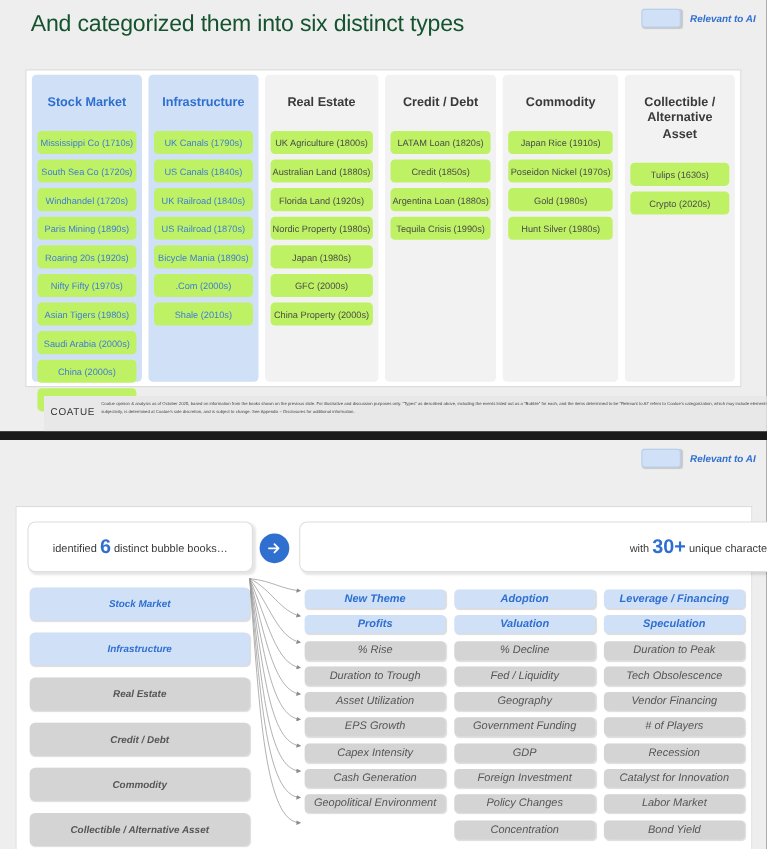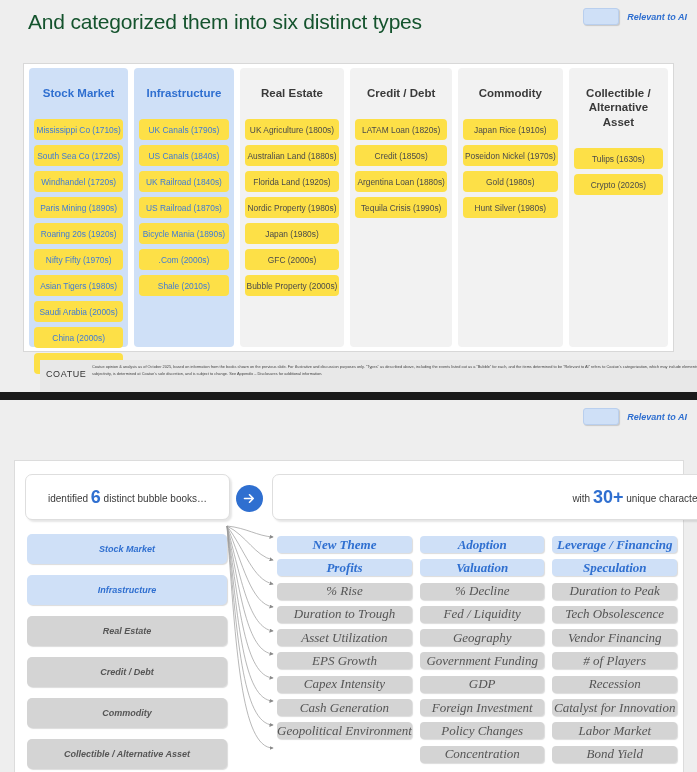--- a/index.html
+++ b/index.html
@@ -66,21 +66,21 @@
   .col-head {
     text-align: center;
     font-size: 11.5px;
     font-weight: bold;
     color: #3a3a3a;
     padding: 13px 2px 14px 2px;
     line-height: 1.25;
   }
   .col.hl .col-head { color: #2f6fd0; }
   .cell {
-    background: #fde047;
+    background: #bef264;
     border-radius: 4px;
     text-align: center;
     font-size: 8.4px;
     color: #4a4a4a;
     padding: 5.5px 2px;
     white-space: nowrap;
   }
   .col.hl .cell { color: #3f7bd8; }
 
   .footer1 {
@@ -163,25 +163,24 @@
     position: absolute;
     left: 277px; top: 536px;
     width: 400px;
     display: flex; gap: 8px;
   }
   .char-col { flex: 1; display: flex; flex-direction: column; gap: 6.3px; }
   .chip {
     height: 17px;
     border-radius: 4px;
     display: flex; align-items: center; justify-content: center;
-    font-size: 13px; font-style: italic;
+    font-size: 10px; font-style: italic;
     background: #d4d4d4; color: #555;
     box-shadow: 1px 1px 1px rgba(0,0,0,.14);
     white-space: nowrap;
-    font-family: Liberation Serif, serif;
   }
   .chip.hl { background: #cfe0f7; color: #2f6fd0; font-weight: bold; }
   .connectors { position: absolute; left: 225px; top: 520px; width: 60px; height: 252px; }
 </style>
 </head>
 <body>
 
 <div class="slide1">
 
   <div class="slide-title">And categorized them into six distinct types</div>
@@ -216,21 +215,21 @@
         <div class="cell">Shale (2010s)</div>
       </div>
       <div class="col">
         <div class="col-head">Real Estate</div>
         <div class="cell">UK Agriculture (1800s)</div>
         <div class="cell">Australian Land (1880s)</div>
         <div class="cell">Florida Land (1920s)</div>
         <div class="cell">Nordic Property (1980s)</div>
         <div class="cell">Japan (1980s)</div>
         <div class="cell">GFC (2000s)</div>
-        <div class="cell">Bubble Property (2000s)</div>
+        <div class="cell">China Property (2000s)</div>
       </div>
       <div class="col">
         <div class="col-head">Credit / Debt</div>
         <div class="cell">LATAM Loan (1820s)</div>
         <div class="cell">Credit (1850s)</div>
         <div class="cell">Argentina Loan (1880s)</div>
         <div class="cell">Tequila Crisis (1990s)</div>
       </div>
       <div class="col">
         <div class="col-head">Commodity</div>

